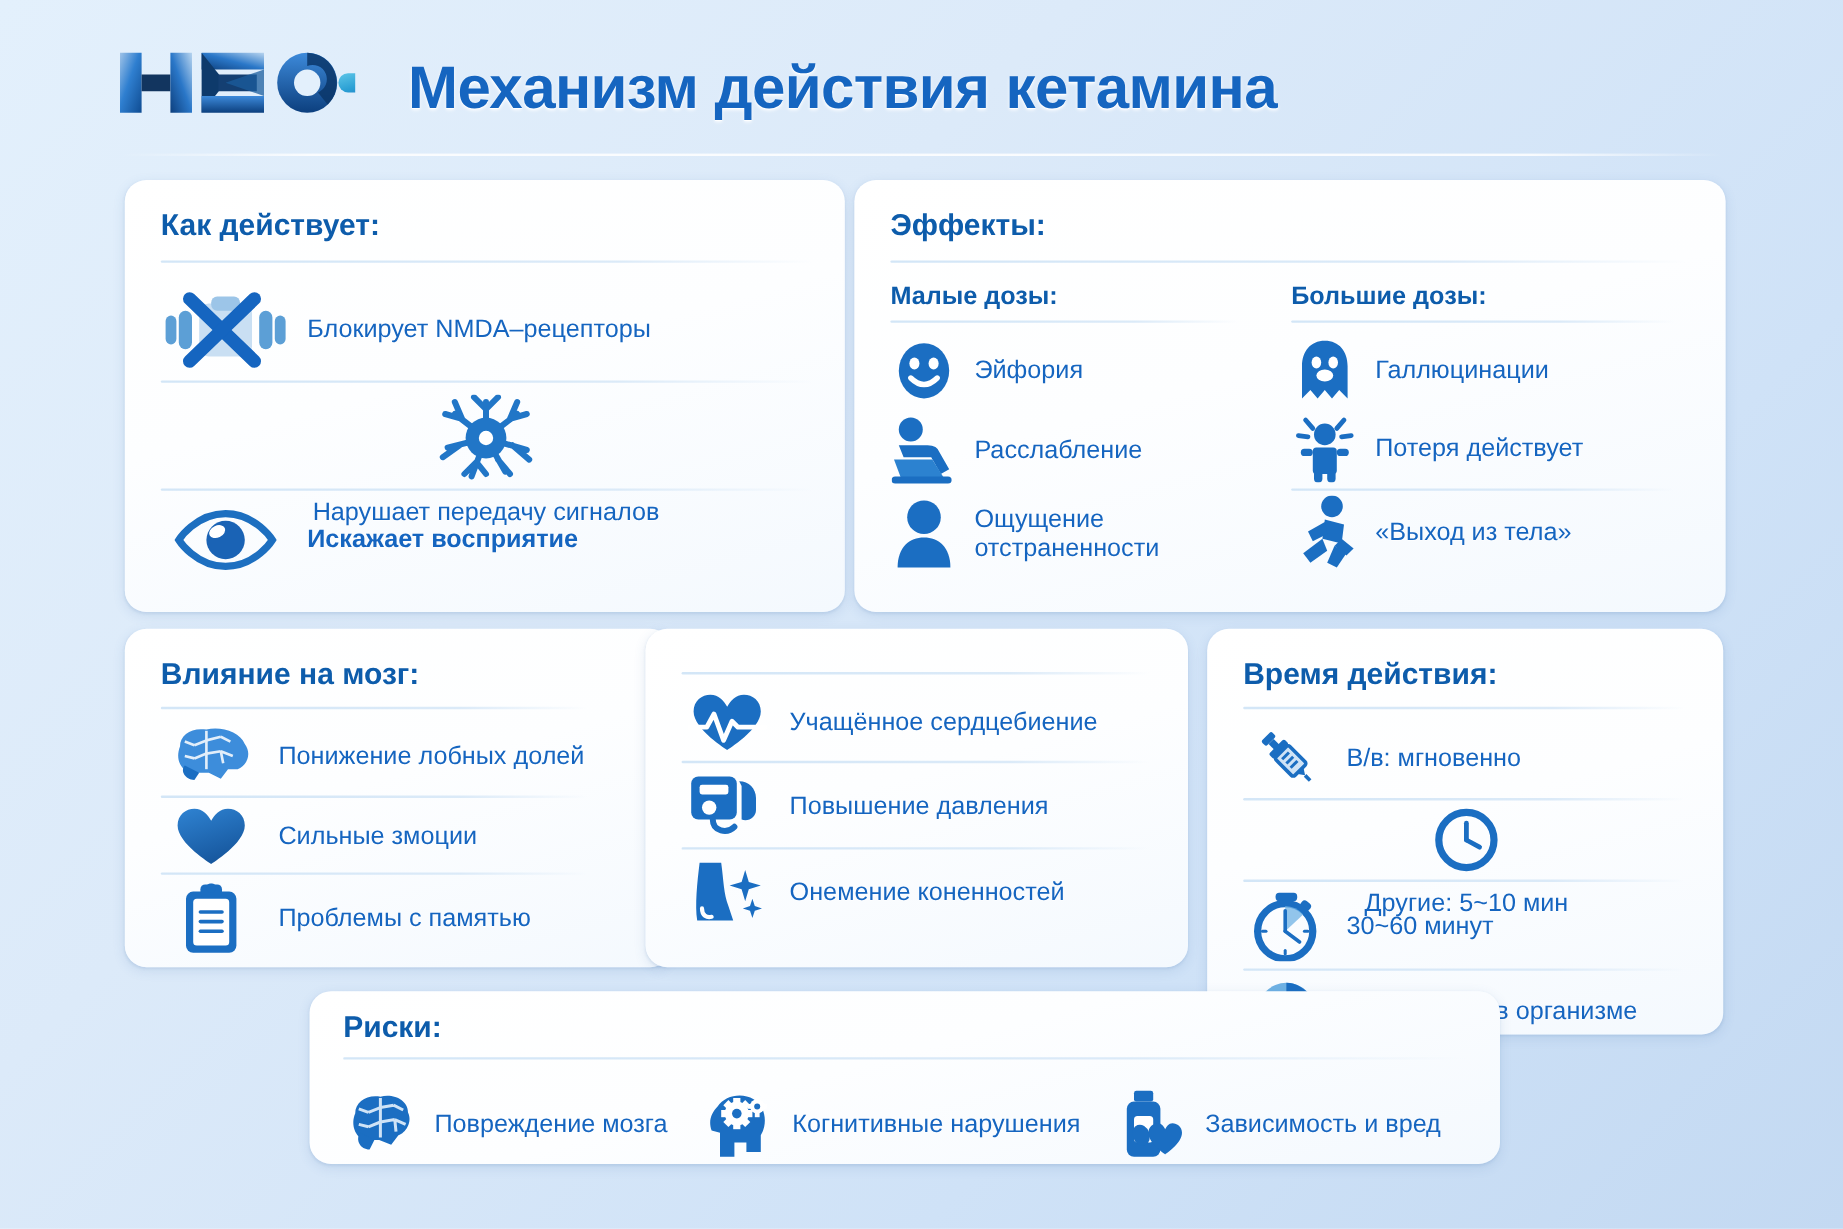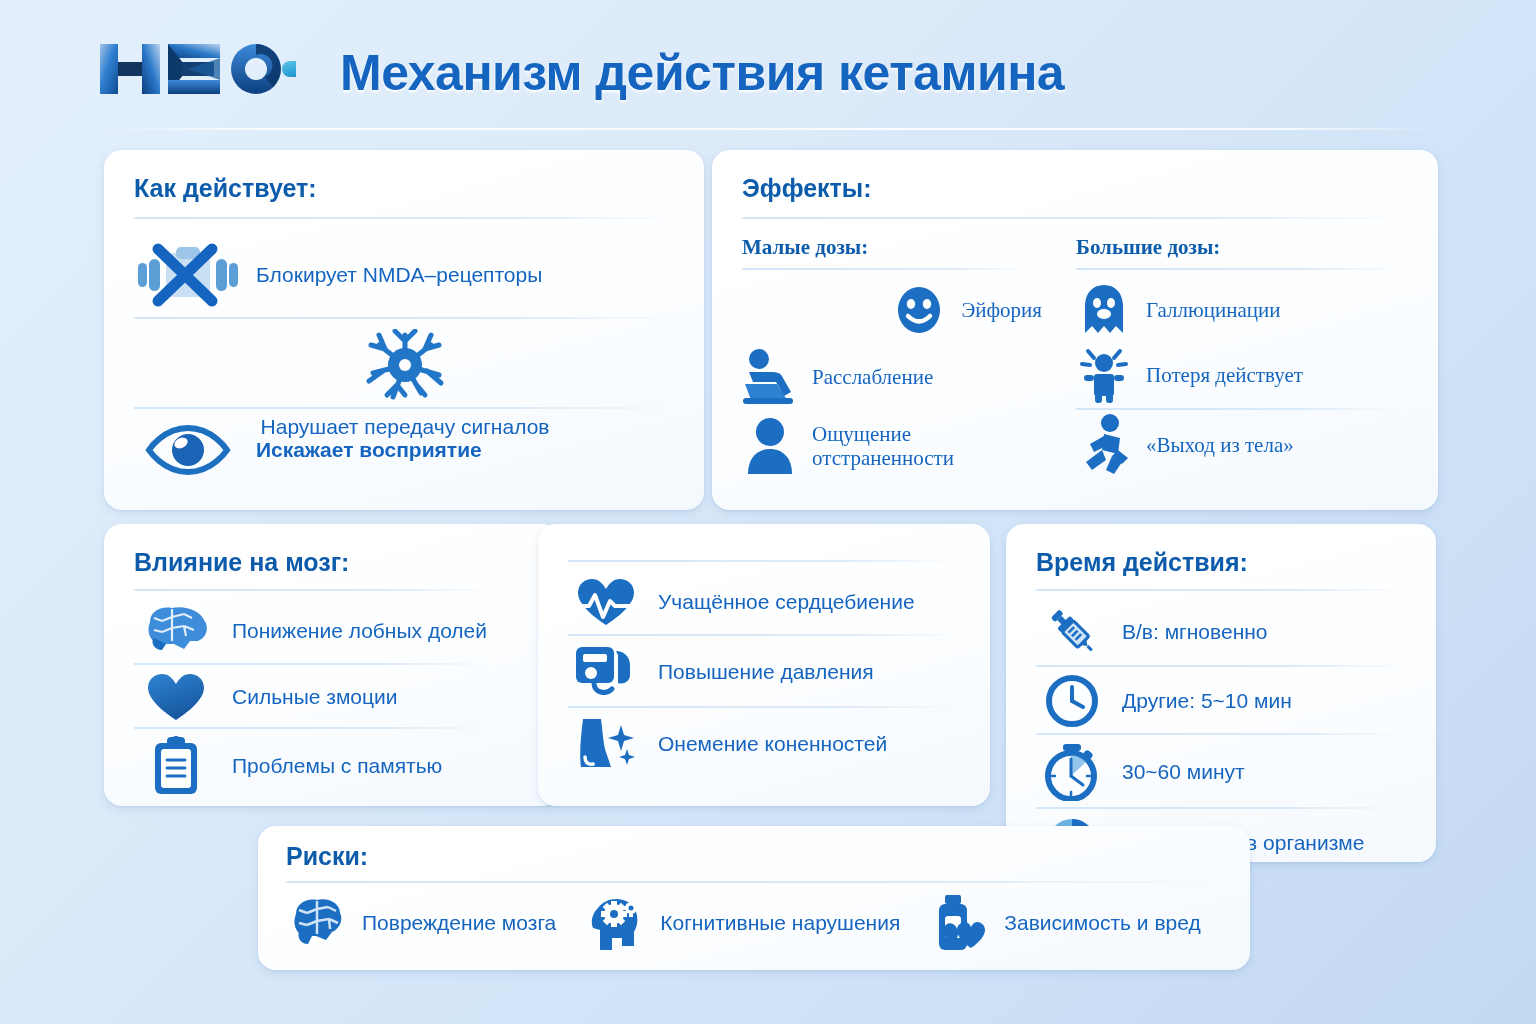--- a/index.html
+++ b/index.html
@@ -208,27 +208,27 @@
       <span class="item-label">Искажает восприятие</span>
     </div>
   </div>
 </div>
 
 <div class="card" id="card-effects">
   <div class="pad">
     <div class="card-title">Эффекты:</div>
     <div class="rule" style="margin-top:14px;width:664px;"></div>
 
-    <div style="display:flex;gap:34px;margin-top:16px;font-family:Liberation Serif, serif;">
+    <div style="display:flex;gap:34px;margin-top:16px;">
 
       <div style="width:300px;">
         <div class="sub-title">Малые дозы:</div>
         <div class="rule" style="margin-top:8px;width:290px;"></div>
 
-        <div class="item-row" style="margin-top:12px;height:56px;justify-content:flex-end;">
+        <div class="item-row" style="margin-top:12px;height:56px;">
           <span class="icon" style="width:56px;">
             <svg width="48" height="50" viewBox="0 0 48 50">
               <ellipse cx="24" cy="25" rx="21" ry="23" fill="#1b6ec2"></ellipse>
               <ellipse cx="16" cy="19" rx="4.2" ry="5" fill="#ffffff"></ellipse>
               <ellipse cx="32" cy="19" rx="4.2" ry="5" fill="#ffffff"></ellipse>
               <path d="M13 31 Q24 42 35 31" stroke="#ffffff" stroke-width="4.5" fill="none" stroke-linecap="round"></path>
             </svg>
           </span>
           <span class="item-label">Эйфория</span>
         </div>
@@ -438,21 +438,21 @@
             <polygon points="26,44 34,44 30,50" fill="#1b6ec2"></polygon>
             <line x1="30" y1="50" x2="30" y2="56" stroke="#1b6ec2" stroke-width="3"></line>
           </g>
         </svg>
       </span>
       <span class="item-label">В/в: мгновенно</span>
     </div>
 
     <div class="rule" style="margin-top:2px;width:368px;"></div>
 
-    <div class="item-row" style="margin-top:6px;height:56px;">
+    <div class="item-row" style="margin-top:6px;height:56px;flex-direction:column;">
       <span class="icon" style="width:72px;">
         <svg width="54" height="54" viewBox="0 0 54 54">
           <circle cx="27" cy="27" r="23" fill="none" stroke="#1b6ec2" stroke-width="6"></circle>
           <g stroke="#1b6ec2" stroke-width="4" stroke-linecap="round">
             <line x1="27" y1="27" x2="27" y2="13"></line>
             <line x1="27" y1="27" x2="38" y2="33"></line>
           </g>
         </svg>
       </span>
       <span class="item-label">Другие: 5~10 мин</span>
@@ -495,21 +495,21 @@
       <span class="item-label">Накопление в организме</span>
     </div>
   </div>
 </div>
 
 <div class="card" id="card-risks">
   <div style="padding:16px 28px 0 28px;">
     <div class="card-title">Риски:</div>
     <div class="rule" style="margin-top:10px;width:936px;"></div>
 
-    <div style="display:flex;align-items:center;gap:28px;margin-top:10px;">
+    <div style="display:flex;align-items:center;gap:28px;margin-top:24px;">
       <div class="item-row" style="height:60px;">
         <span class="icon" style="width:62px;">
           <svg width="58" height="54" viewBox="0 0 58 54">
             <path d="M8 18 C8 8 18 2 29 4 C40 1 52 7 52 17 C56 25 50 34 44 36 L38 44 L28 40 L16 40 C8 38 4 27 8 18 Z" fill="#1b6ec2"></path>
             <path d="M12 34 C8 40 12 48 20 48 L24 40 Z" fill="#1b6ec2"></path>
             <g stroke="#cfe3f6" stroke-width="2.5" fill="none">
               <path d="M29 5 L29 38"></path>
               <path d="M29 13 L19 17 M19 17 L11 14"></path>
               <path d="M29 25 L19 29 M19 29 L11 27"></path>
               <path d="M29 13 L40 11 M40 11 L48 15"></path>

